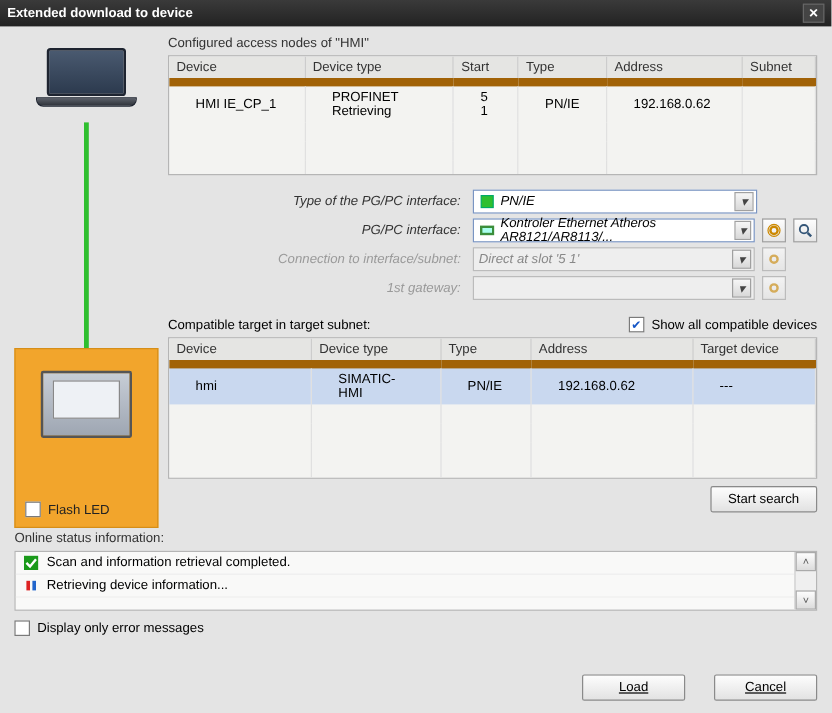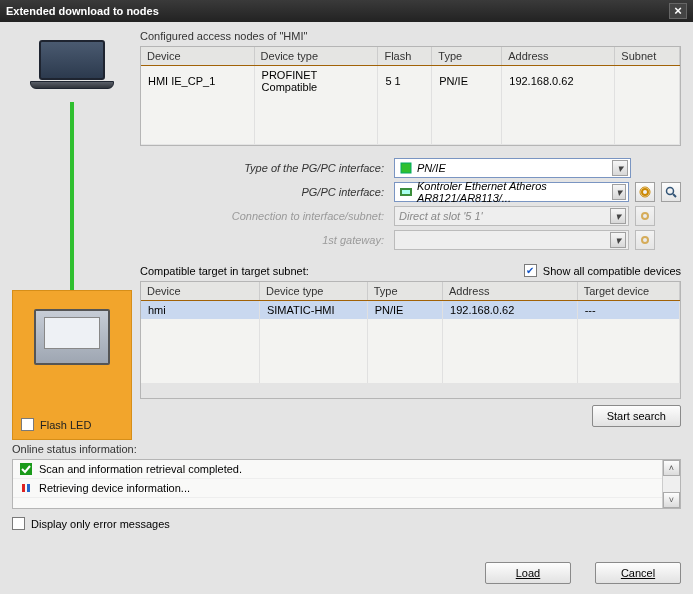--- a/index.html
+++ b/index.html
@@ -62,26 +62,26 @@
     background: #f3f3f1;
     font-size: 11px;
     width: 100%;
     border-collapse: collapse;
   }
   .grid th {
     background: #e5e5e3;
     text-align: left;
     font-weight: normal;
     border-right: 1px solid #ccc;
-    border-bottom: 1px solid #a16207;
+    border-bottom: 7px solid #a16207;
     padding: 3px 6px;
     color: #333;
   }
   .grid td {
-    padding: 3px 7px;
+    padding: 3px 22px;
     border-right: 1px solid #e0e0e0;
     margin-left: 48px;
   }
   .grid .empty-row td { height: 16px; }
   .grid1-wrap { height: 100px; overflow: hidden; border: 1px solid #b5b5b5; }
   .grid1-wrap .grid { border: none; }
   .grid2-wrap { height: 118px; overflow: hidden; border: 1px solid #b5b5b5; }
   .grid2-wrap .grid { border: none; }
   .grid2-wrap .selrow td { background: #c9d8ef; }
   
@@ -266,21 +266,21 @@
     padding-top: 10px;
     display: flex; justify-content: flex-end; gap: 24px;
   }
   .footer .btn { min-width: 86px; text-decoration: underline; text-decoration-color: transparent; }
   .footer .btn .ul { text-decoration: underline; }
 </style>
 </head>
 <body>
 
 <div class="titlebar">
-  <span>Extended download to nodes</span>
+  <span>Extended download to device</span>
   <span class="close">×</span>
 </div>
 
 <div class="content">
 
   <div class="upper">
 
     <div class="left-col">
       <div class="laptop">
         <div class="screen"></div>
@@ -297,30 +297,30 @@
     </div>
 
     <div class="right-col">
       <div class="section-label">Configured access nodes of "HMI"</div>
       <div class="grid1-wrap">
         <table class="grid">
           <thead>
               <tr>
             <th style="width:21%">Device</th>
             <th style="width:23%">Device type</th>
-            <th style="width:10%">Flash</th>
+            <th style="width:10%">Start</th>
             <th style="width:13%">Type</th>
             <th style="width:21%">Address</th>
             <th>Subnet</th>
           </tr>
             </thead>
           <tbody>
             <tr>
               <td>HMI IE_CP_1</td>
-              <td>PROFINET Compatible</td>
+              <td>PROFINET Retrieving</td>
               <td>5 1</td>
               <td>PN/IE</td>
               <td>192.168.0.62</td>
               <td></td>
             </tr>
             <tr class="empty-row">
                 <td></td>
                 <td></td>
                 <td></td>
                 <td></td>

